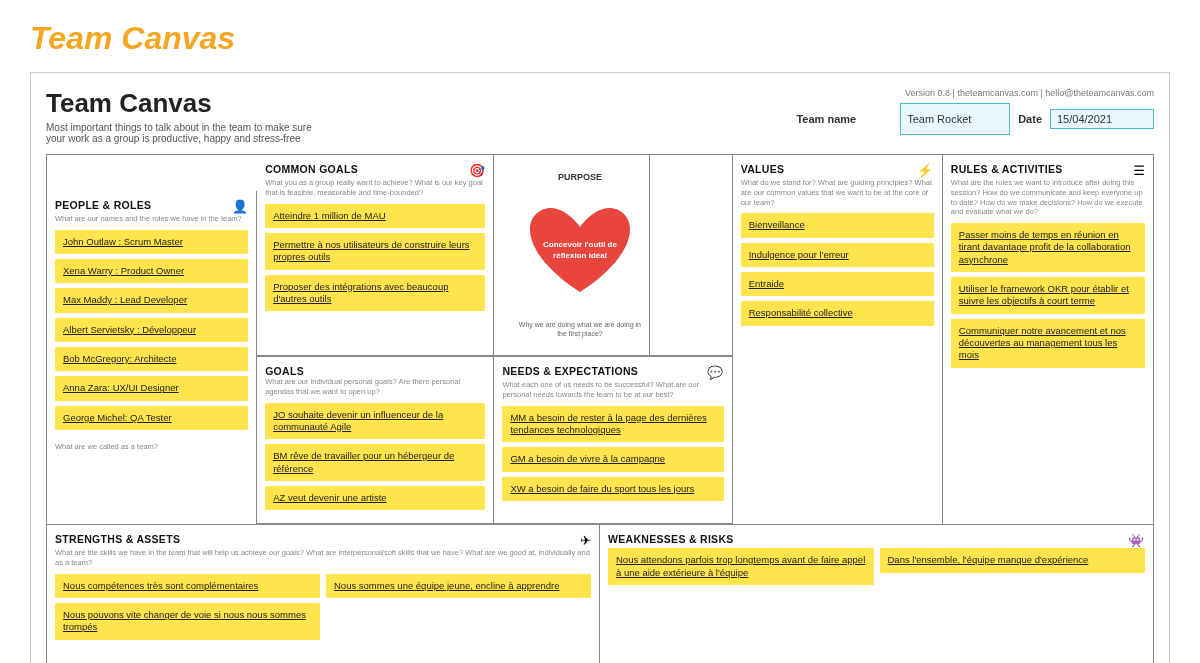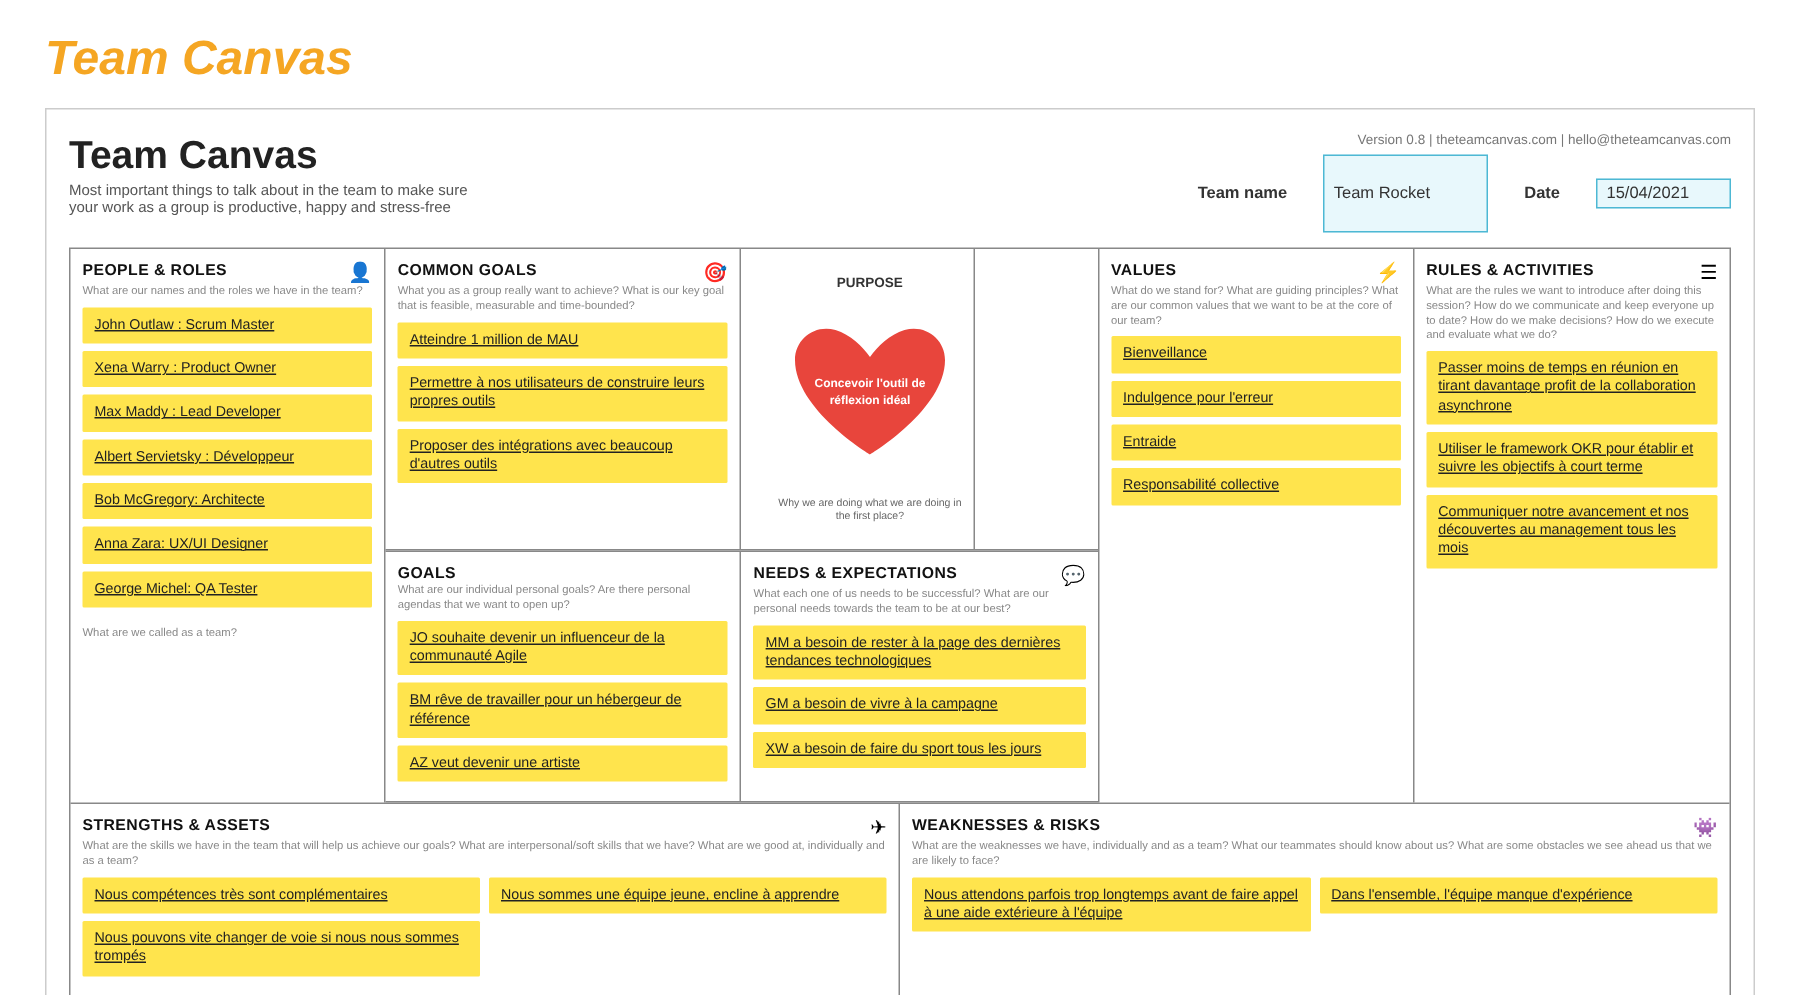--- a/index.html
+++ b/index.html
@@ -7,22 +7,22 @@
 
     .page-wrapper { width: 1200px; padding: 20px 30px; }
 
     .top-title { color: #f5a623; font-size: 32px; font-weight: bold; margin-bottom: 15px; font-style: italic; }
 
     .canvas-container { border: 1px solid #ccc; padding: 15px; background: #fff; }
     .canvas-title { font-size: 26px; font-weight: bold; color: #222; }
     .canvas-subtitle { font-size: 10px; color: #555; margin-top: 3px; max-width: 280px; }
     .canvas-meta-version { font-size: 9px; color: #777; }
     .canvas-meta-label { font-size: 11px; color: #333; font-weight: bold; }
-    .canvas-meta-input { border: 1.5px solid #4db8d4; padding: 19px 6px; font-size: 11px; color: #333; background: #e8f8fc; width: 110px; }
-    .canvas-meta-date { border: 1.5px solid #4db8d4; padding: 3px 6px; font-size: 11px; color: #333; background: #e8f8fc; width: 90px; }
+    .canvas-meta-input { border: 1.5px solid #4db8d4; padding: 9px 6px; font-size: 11px; color: #333; background: #e8f8fc; width: 110px; margin-left: 36px; }
+    .canvas-meta-date { border: 1.5px solid #4db8d4; padding: 3px 6px; font-size: 11px; color: #333; background: #e8f8fc; width: 104px; }
 
     .meta-row { display: flex; align-items: flex-start; justify-content: space-between; margin-bottom: 10px; }
 
     .yellow-card { background: #FFE44D; padding: 6px 8px; margin-bottom: 5px; font-size: 9.5px; color: #222; border-radius: 1px; line-height: 1.3; text-decoration: underline; }
 
     .heart-svg { width: 130px; height: 130px; }
 
     
     .canvas-layout { width: 100%; border: 1px solid #888; display: flex; flex-direction: column; }
 
@@ -61,34 +61,34 @@
 
   <div class="canvas-container">
 
     <div class="meta-row">
       <div>
         <div class="canvas-title">Team Canvas</div>
         <div class="canvas-subtitle">Most important things to talk about in the team to make sure your work as a group is productive, happy and stress-free</div>
       </div>
       <div style="display:flex; flex-direction:column; align-items:flex-end; gap:5px;">
         <div class="canvas-meta-version">Version 0.8  |  theteamcanvas.com  |  hello@theteamcanvas.com</div>
-        <div style="display:flex; align-items:center; gap:24px;justify-content:space-between;">
+        <div style="display:flex; align-items:center; gap:8px;justify-content:space-between;">
           <span class="canvas-meta-label">Team name</span>
           <input type="text" class="canvas-meta-input" value="Team Rocket" style="">
           <span class="canvas-meta-label">Date</span>
           <input type="text" class="canvas-meta-date" value="15/04/2021" style="">
         </div>
       </div>
     </div>
 
     <div class="canvas-layout">
 
       <div class="row1">
 
-        <div class="col-people sec-pad" style="min-height:320px;">
+        <div class="col-people sec-pad" style="min-height:320px;margin-top:36px;">
           <div style="display:flex; justify-content:space-between; align-items:flex-start;">
             <div class="sec-head">PEOPLE &amp; ROLES</div>
             <span style="font-size:13px;">👤</span>
           </div>
           <div class="small-text">What are our names and the roles we have in the team?</div>
 
           <div class="yellow-card">John Outlaw : Scrum Master</div>
           <div class="yellow-card">Xena Warry : Product Owner</div>
           <div class="yellow-card">Max Maddy : Lead Developer</div>
           <div class="yellow-card">Albert Servietsky : Développeur</div>
@@ -193,21 +193,20 @@
               <div class="yellow-card">Nous sommes une équipe jeune, encline à apprendre</div>
             </div>
           </div>
         </div>
 
         <div class="col-weaknesses sec-pad" style="min-height:140px;">
           <div style="display:flex; justify-content:space-between; align-items:flex-start;">
             <div class="sec-head">WEAKNESSES &amp; RISKS</div>
             <span style="font-size:13px;">👾</span>
           </div>
-          <div class="small-text">What are the weaknesses we have, individually and as a team? What our teammates should know about us? What are some obstacles we see ahead us that we are likely to face?</div>
           <div style="display:flex; gap:6px;">
             <div style="flex:1;">
               <div class="yellow-card">Nous attendons parfois trop longtemps avant de faire appel à une aide extérieure à l'équipe</div>
             </div>
             <div style="flex:1;">
               <div class="yellow-card">Dans l'ensemble, l'équipe manque d'expérience</div>
             </div>
           </div>
         </div>
 

